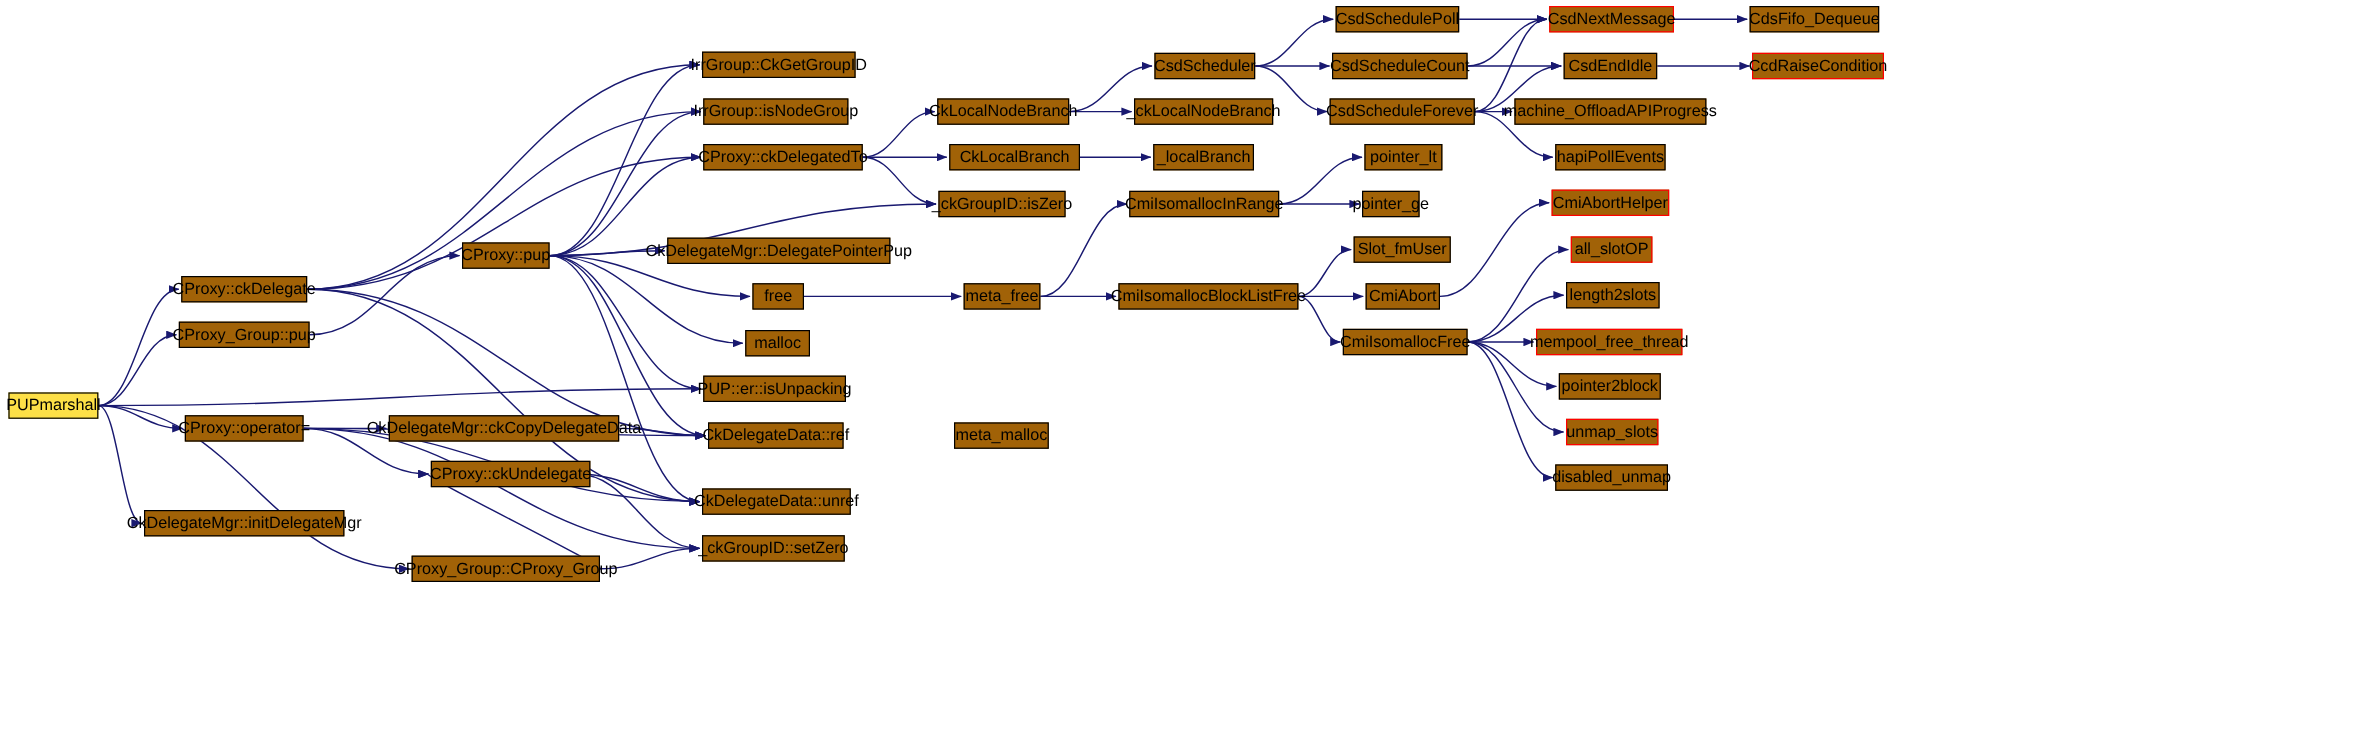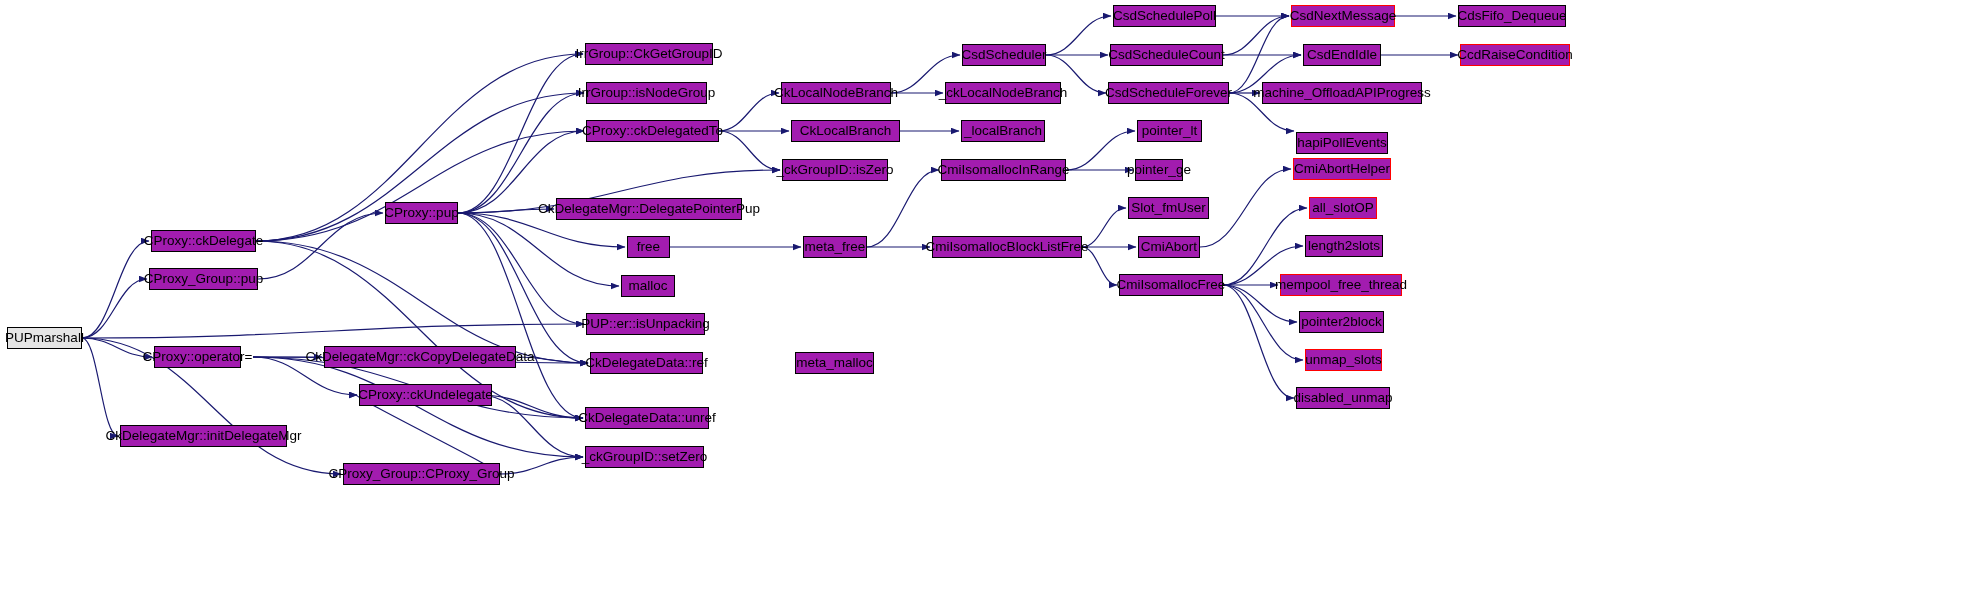--- a/index.html
+++ b/index.html
@@ -1,23 +1,23 @@
 <!DOCTYPE html>
 <html><head>
 <meta charset="utf-8">
 <style>
   html,body{margin:0;padding:0;background:#ffffff;}
   body{font-family:"Liberation Sans", sans-serif;}
   #canvas{position:relative;width:1971px;height:611px;background:#ffffff;overflow:hidden;}
   svg#edges{position:absolute;left:0;top:0;width:1971px;height:611px;pointer-events:none;}
-  .node{position:absolute;box-sizing:border-box;border:1px solid #000000;background:#a21caf;
+  .node{position:absolute;box-sizing:border-box;border:1px solid #000000;background:#a16207;
         color:#000000;font-size:13.5px;line-height:1;display:flex;align-items:center;
         justify-content:center;white-space:nowrap;height:22px;letter-spacing:0px;}
   .node.red{border-color:#ff0000;}
-  .node.gray{background:#e5e5e5;border-color:#000000;}
+  .node.gray{background:#fde047;border-color:#000000;}
 </style>
 </head>
 <body>
 
 <div id="canvas">
   <svg id="edges" viewBox="0 0 1971 611">
     <defs>
       <marker id="arrow" markerWidth="9" markerHeight="7" refX="8.5" refY="3.5" orient="auto" markerUnits="userSpaceOnUse">
         <path d="M0,0 L9,3.5 L0,7 z" fill="#191970"></path>
       </marker>
@@ -87,21 +87,21 @@
         <path d="M1229,93 C1242.95,93 1246.05,93 1260,93" marker-end="url(#arrow)"></path>
         <path d="M1229,93 C1258.25,93 1264.75,131 1294,131" marker-end="url(#arrow)"></path>
         <path d="M1395,16 C1422.45,16 1428.55,16 1456,16" marker-end="url(#arrow)"></path>
         <path d="M1381,55 C1415.65,55 1423.35,55 1458,55" marker-end="url(#arrow)"></path>
       </g>
   </svg>
   <div id="node-layer">
       <div class="node gray" style="left: 7px; top: 327px; width: 75px;">PUPmarshall</div>
       <div class="node" style="left: 151px; top: 230px; width: 105px;">CProxy::ckDelegate</div>
       <div class="node" style="left: 149px; top: 268px; width: 109px;">CProxy_Group::pup</div>
-      <div class="node" style="left: 154px; top: 346px; width: 87px;">CProxy::operator=</div>
+      <div class="node" style="left: 154px; top: 346px; width: 99px;">CProxy::operator=</div>
       <div class="node" style="left: 120px; top: 425px; width: 167px;">CkDelegateMgr::initDelegateMgr</div>
       <div class="node" style="left: 385px; top: 202px; width: 73px;">CProxy::pup</div>
       <div class="node" style="left: 324px; top: 346px; width: 192px;">CkDelegateMgr::ckCopyDelegateData</div>
       <div class="node" style="left: 359px; top: 384px; width: 133px;">CProxy::ckUndelegate</div>
       <div class="node" style="left: 343px; top: 463px; width: 157px;">CProxy_Group::CProxy_Group</div>
       <div class="node" style="left: 585px; top: 43px; width: 128px;">IrrGroup::CkGetGroupID</div>
       <div class="node" style="left: 586px; top: 82px; width: 121px;">IrrGroup::isNodeGroup</div>
       <div class="node" style="left: 586px; top: 120px; width: 133px;">CProxy::ckDelegatedTo</div>
       <div class="node" style="left: 782px; top: 159px; width: 106px;">_ckGroupID::isZero</div>
       <div class="node" style="left: 556px; top: 198px; width: 186px;">CkDelegateMgr::DelegatePointerPup</div>
@@ -124,21 +124,21 @@
       <div class="node" style="left: 1135px; top: 159px; width: 48px;">pointer_ge</div>
       <div class="node" style="left: 1128px; top: 197px; width: 81px;">Slot_fmUser</div>
       <div class="node" style="left: 1138px; top: 236px; width: 62px;">CmiAbort</div>
       <div class="node" style="left: 1119px; top: 274px; width: 104px;">CmiIsomallocFree</div>
       <div class="node" style="left: 1113px; top: 5px; width: 103px;">CsdSchedulePoll</div>
       <div class="node" style="left: 1110px; top: 44px; width: 113px;">CsdScheduleCount</div>
       <div class="node" style="left: 1108px; top: 82px; width: 121px;">CsdScheduleForever</div>
       <div class="node red" style="left: 1291px; top: 5px; width: 104px;">CsdNextMessage</div>
       <div class="node" style="left: 1303px; top: 44px; width: 78px;">CsdEndIdle</div>
       <div class="node" style="left: 1262px; top: 82px; width: 160px;">machine_OffloadAPIProgress</div>
-      <div class="node" style="left: 1296px; top: 132px; width: 92px;">hapiPollEvents</div>
+      <div class="node" style="left: 1296px; top: 120px; width: 92px;">hapiPollEvents</div>
       <div class="node red" style="left: 1293px; top: 158px; width: 98px;">CmiAbortHelper</div>
       <div class="node red" style="left: 1309px; top: 197px; width: 68px;">all_slotOP</div>
       <div class="node" style="left: 1305px; top: 235px; width: 78px;">length2slots</div>
       <div class="node red" style="left: 1280px; top: 274px; width: 122px;">mempool_free_thread</div>
       <div class="node" style="left: 1299px; top: 311px; width: 85px;">pointer2block</div>
       <div class="node red" style="left: 1305px; top: 349px; width: 77px;">unmap_slots</div>
       <div class="node" style="left: 1296px; top: 387px; width: 94px;">disabled_unmap</div>
       <div class="node" style="left: 1458px; top: 5px; width: 108px;">CdsFifo_Dequeue</div>
       <div class="node red" style="left: 1460px; top: 44px; width: 110px;">CcdRaiseCondition</div>
     </div>

